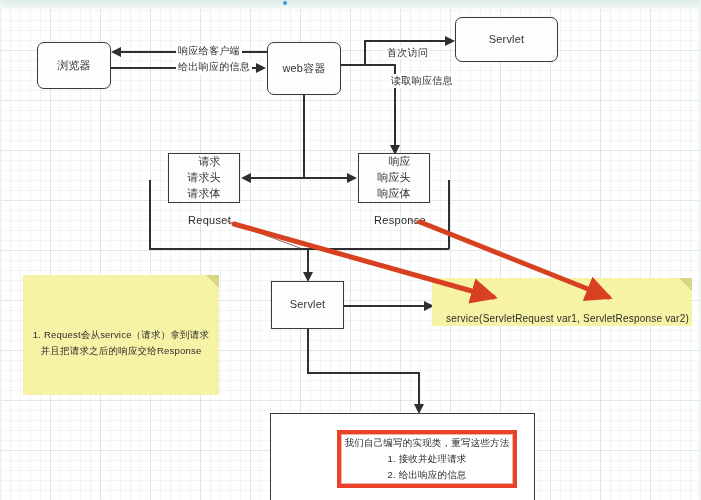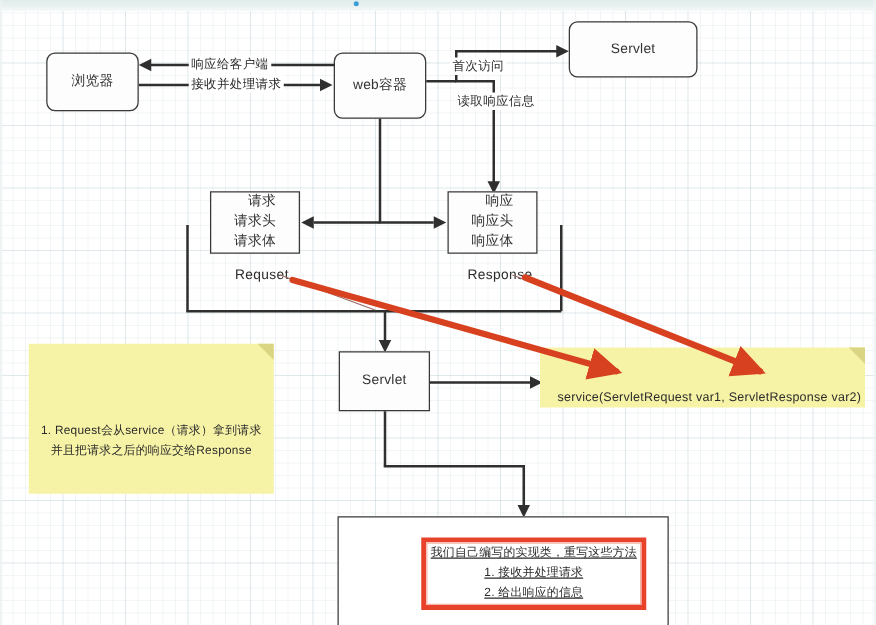--- a/index.html
+++ b/index.html
@@ -60,20 +60,21 @@
 
   .arrowR,.arrowL,.arrowD,.arrowU{position:absolute;width:0;height:0;}
   .arrowR{border-top:5px solid transparent;border-bottom:5px solid transparent;border-left:10px solid #2f2f2f;}
   .arrowL{border-top:5px solid transparent;border-bottom:5px solid transparent;border-right:10px solid #2f2f2f;}
   .arrowD{border-left:5px solid transparent;border-right:5px solid transparent;border-top:10px solid #2f2f2f;}
 
   .elabel{
     position:absolute;color:#2b2b2b;font-size:10px;
     background:#ffffff;padding:0 2px;white-space:nowrap;
     letter-spacing:.3px;
+    margin-left:25px;
   }
   .caption{
     position:absolute;color:#2b2b2b;font-size:11px;white-space:nowrap;
     letter-spacing:.3px;
   }
 
   
   .note{
     position:absolute;box-sizing:border-box;
     background:#f7f3a6;
@@ -93,21 +94,21 @@
     position:absolute;box-sizing:border-box;
     border:4px solid #e8422a;
     background:#ffffff;
     display:flex;align-items:center;justify-content:center;
   }
   .redbox-inner{
     box-sizing:border-box;width:100%;height:100%;
     border:1px solid #f1b6a8;background:#fff;
     display:flex;align-items:center;justify-content:center;
     font-size:9.5px;line-height:1.7;white-space:pre-line;text-align:center;
-    color:#2b2b2b;letter-spacing:.2px;text-decoration:underline;
+    color:#2b2b2b;letter-spacing:.2px;
   }
   #redsvg{position:absolute;left:0;top:0;width:701px;height:500px;pointer-events:none;}
 </style>
 </head>
 <body>
 
 <div id="canvas">
 
   <div class="topband"></div>
   <div class="topdot"></div>
@@ -125,21 +126,21 @@
   <div class="box round" style="left:455px;top:17px;width:103px;height:45px;">
     <span class="lines">Servlet</span>
   </div>
 
   <div class="ln lnh" style="left:120px;top:51px;width:148px;"></div>
   <div class="arrowL" style="left:111px;top:47px;"></div>
   <div class="elabel" style="left:151px;top:44px;">响应给客户端</div>
 
   <div class="ln lnh" style="left:111px;top:67px;width:146px;"></div>
   <div class="arrowR" style="left:256px;top:63px;"></div>
-  <div class="elabel" style="left:151px;top:60px;">接收并处理请求</div>
+  <div class="elabel" style="left:151px;top:60px;">给出响应的信息</div>
 
   <div class="ln lnh" style="left:341px;top:64px;width:24px;"></div>
   <div class="ln lnv" style="left:364px;top:40px;height:25px;"></div>
   <div class="ln lnh" style="left:364px;top:40px;width:82px;"></div>
   <div class="arrowR" style="left:445px;top:36px;"></div>
   <div class="elabel" style="left:360px;top:46px;">首次访问</div>
 
   <div class="ln lnv" style="left:394px;top:64px;height:88px;"></div>
   <div class="ln lnh" style="left:364px;top:64px;width:32px;"></div>
   <div class="arrowD" style="left:390px;top:145px;"></div>
@@ -189,21 +190,21 @@
   <div class="plainbox" style="left:270px;top:413px;width:265px;height:92px;"></div>
 
   <div class="redbox" style="left:337px;top:430px;width:180px;height:58px;">
     <div class="redbox-inner">我们自己编写的实现类，重写这些方法
 1. 接收并处理请求
 2. 给出响应的信息</div>
   </div>
 
   <div class="note" style="left:23px;top:275px;width:196px;height:120px;">
     <div class="fold"></div>
-    <div class="note-text" style="top:62px;">1. Request会从service（请求）拿到请求
+    <div class="note-text" style="top:52px;">1. Request会从service（请求）拿到请求
 并且把请求之后的响应交给Response</div>
   </div>
 
   <div class="note" style="left:432px;top:278px;width:260px;height:48px;">
     <div class="fold"></div>
     <div class="note-text" style="top:33px;font-size:10px;margin-left:11px;">service(ServletRequest var1, ServletResponse var2)</div>
   </div>
 
   <svg id="redsvg">
     <defs>

